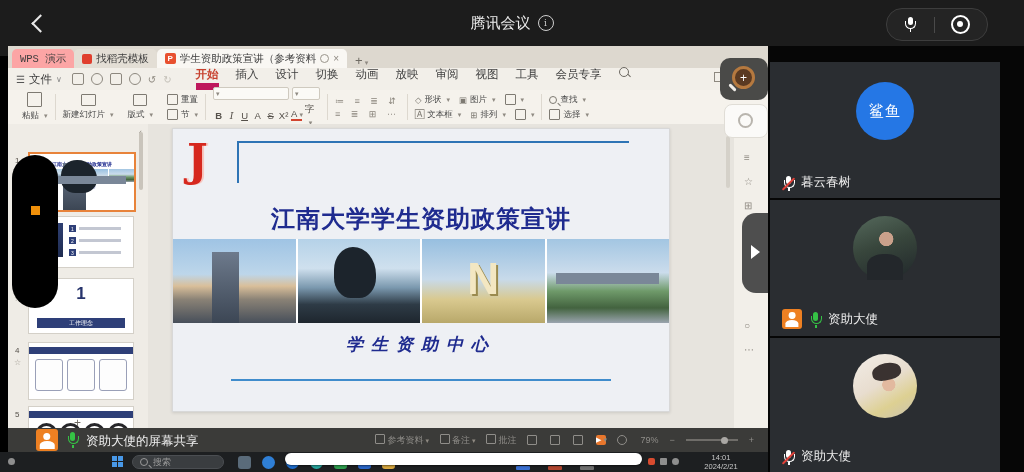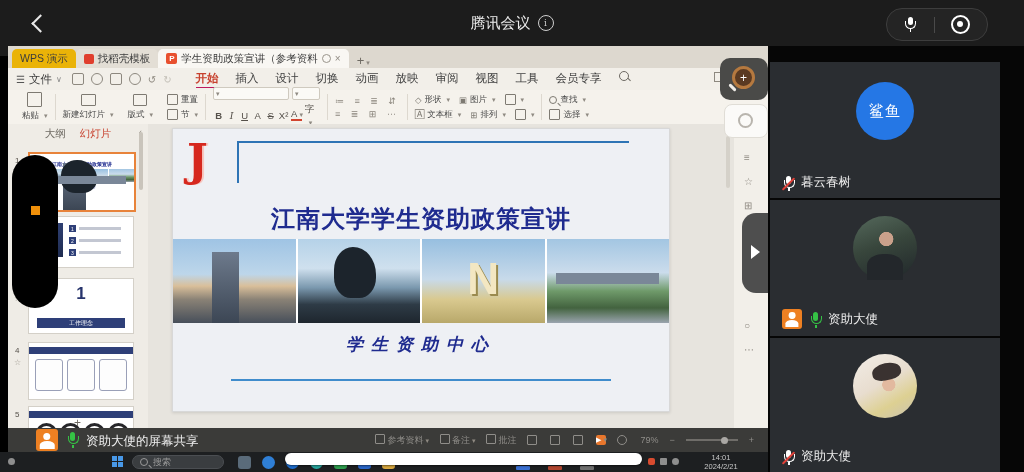--- a/index.html
+++ b/index.html
@@ -22,41 +22,41 @@
   .mic.muted::after{content:"";position:absolute;left:-2px;top:7px;width:17px;height:2px;background:#e04038;transform:rotate(-45deg);border-radius:1px;}
   .rec{width:15px;height:15px;border:2px solid #fff;border-radius:50%;position:relative;}
   .rec::after{content:"";position:absolute;left:3.5px;top:3.5px;width:6px;height:6px;border-radius:50%;background:#fff;}
 
   
   #share{position:absolute;left:8px;top:46px;width:760px;height:406px;background:#f2efe9;}
 
   
   #wtabs{position:absolute;left:0;top:0;width:760px;height:22px;background:#ddd8cf;display:flex;align-items:flex-end;font-size:10.5px;color:#3d3d3d;}
   .wtab{height:19px;display:flex;align-items:center;gap:4px;padding:0 8px;border-radius:5px 5px 0 0;}
-  .wtab.t1{background:#eab308;margin-left:4px;}
+  .wtab.t1{background:#fca5a5;margin-left:4px;font-family:Liberation Mono, monospace;}
   .wtab.t2{background:#e3ded5;}
   .wtab.active{background:#f9f7f3;}
   .docer-ic{width:10px;height:10px;border-radius:2px;background:#e03e2d;}
   .p-ic{width:11px;height:11px;border-radius:2px;background:#e8502f;color:#fff;font-size:8px;font-weight:bold;display:flex;align-items:center;justify-content:center;}
   .pin-ic{width:7px;height:7px;border:1.2px solid #9a958c;border-radius:50%;}
   .x-ic{color:#8f8a82;font-size:10px;line-height:1;}
   .plus-tab{color:#6e6a63;font-size:13px;margin-left:8px;}
   .caret-d::after{content:"▾";font-size:7px;color:#8f8a82;margin-left:2px;}
 
   
   #wmenu{position:absolute;left:0;top:22px;width:760px;height:22px;background:#f2efe9;border-bottom:1px solid #e3dfd6;display:flex;align-items:center;font-size:11.5px;color:#3f3f3f;}
   #file-btn{margin-left:8px;display:flex;align-items:center;gap:4px;}
   .ham{font-size:10px;color:#555;}
   .vee{font-size:8px;color:#888;}
   #quick-ics{margin:0 10px;display:flex;gap:7px;align-items:center;}
   .qic{width:10px;height:10px;border:1.2px solid #8d887f;border-radius:2px;}
   .qic.round{border-radius:50%;}
   #menu-items{display:flex;gap:17px;margin-left:14px;}
   .mitem{cursor:default;}
-  .mitem.active{color:#c7402d;font-weight:bold;border-bottom:1px solid #be185d;padding-bottom:1px;}
+  .mitem.active{color:#c7402d;font-weight:bold;border-bottom:8px solid #be185d;padding-bottom:1px;}
   .mag{display:inline-block;width:8px;height:8px;border:1.4px solid currentColor;border-radius:50%;position:relative;}
   .mag::after{content:"";position:absolute;left:7px;top:7px;width:4px;height:1.4px;background:currentColor;transform:rotate(45deg);}
   #wmenu-right{position:absolute;right:6px;top:3px;display:flex;gap:8px;align-items:center;}
   .restore-ic{width:8px;height:8px;border:1.2px solid #8d887f;}
   .skin-ic{width:9px;height:9px;border:1.2px solid #8d887f;border-radius:50%;}
   .user-dot{width:11px;height:11px;border-radius:50%;background:#8b4a3f;}
 
   
   #wribbon{position:absolute;left:0;top:44px;width:760px;height:34px;background:#f5f2ec;border-bottom:1px solid #dcd7ce;display:flex;align-items:center;font-size:8.5px;color:#4a4a4a;}
   .rgroup{display:flex;flex-direction:column;justify-content:center;gap:3px;padding:0 7px;height:30px;}
@@ -348,24 +348,20 @@
           </span>
         <span class="rbtn caret-d">
             <span class="ric"></span>
             <span>选择</span>
           </span>
       </div>
     </div>
 
 
     <div id="panel">
-      <div id="panel-tabs">
-        <span>大纲</span>
-        <span class="sel">幻灯片</span>
-      </div>
       <span id="panel-collapse">‹</span>
 
       <span class="tnum" style="top:32px;">1</span>
       <div class="thumb sel" style="top:28px;height:56px;">
         <span class="mini-j">J</span>
         <div class="mini-title">江南大学学生资助政策宣讲</div>
         <div class="mini-photos">
           <div class="ph1"></div>
             <div class="ph2"></div>
             <div class="ph3"></div>

